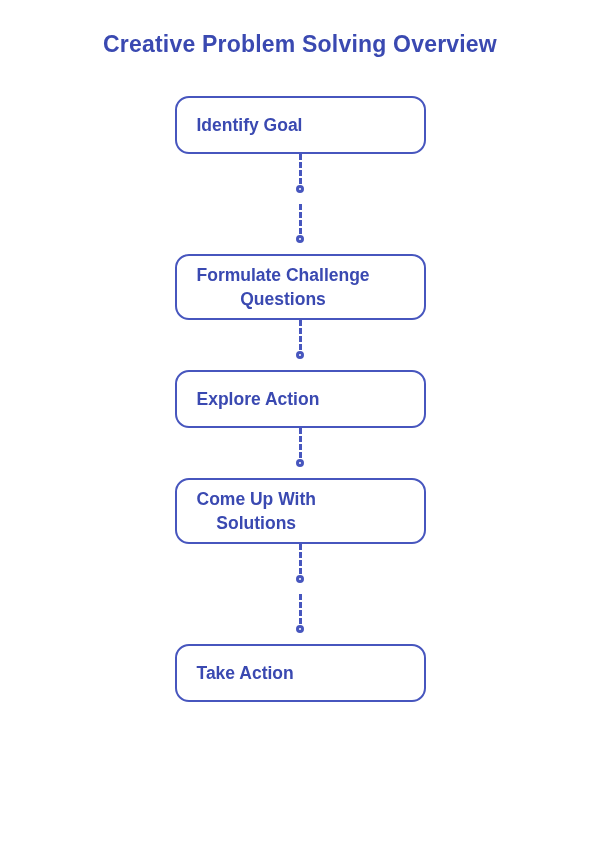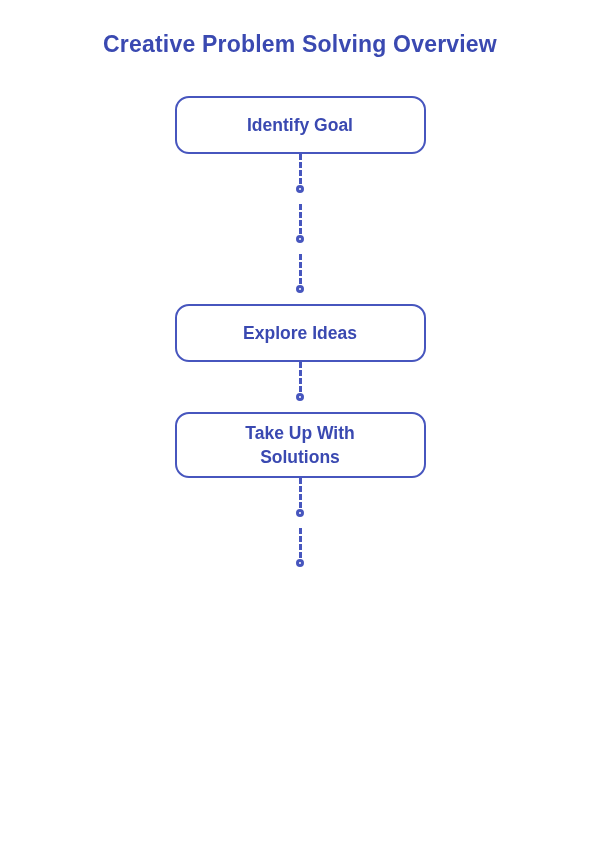--- a/index.html
+++ b/index.html
@@ -37,21 +37,20 @@
     align-items: center;
   }
   .step-box {
     width: 251px;
     min-height: 58px;
     background: #fff;
     border: 2px solid var(--line);
     border-radius: 14px;
     display: flex;
     align-items: center;
-    justify-content: center;
     padding: 7px 20px;
   }
   .step-label {
     font-size: 17.5px;
     font-weight: bold;
     line-height: 24px;
     color: var(--accent);
     text-align: center;
     white-space: pre-line;
   }
@@ -92,46 +91,53 @@
       <div class="dashed-line"></div>
       <div class="connector-node"></div>
     </div>
 
 
     <div class="connector">
       <div class="dashed-line"></div>
       <div class="connector-node"></div>
     </div>
 
-
-    <div class="connector">
-      <div class="dashed-line"></div>
-      <div class="connector-node"></div>
-    </div>
-
     <div class="step-box">
-      <span class="step-label">Explore Ideas</span>
+      <span class="step-label">Formulate Challenge
+Questions</span>
     </div>
 
     <div class="connector">
       <div class="dashed-line"></div>
       <div class="connector-node"></div>
     </div>
 
     <div class="step-box">
-      <span class="step-label">Take Up With
+      <span class="step-label">Explore Action</span>
+    </div>
+
+    <div class="connector">
+      <div class="dashed-line"></div>
+      <div class="connector-node"></div>
+    </div>
+
+    <div class="step-box">
+      <span class="step-label">Come Up With
 Solutions</span>
     </div>
 
     <div class="connector">
       <div class="dashed-line"></div>
       <div class="connector-node"></div>
     </div>
 
 
     <div class="connector">
       <div class="dashed-line"></div>
       <div class="connector-node"></div>
     </div>
 
+    <div class="step-box">
+      <span class="step-label">Take Action</span>
+    </div>
 
   </div>
 </div>
 
 </body></html>

